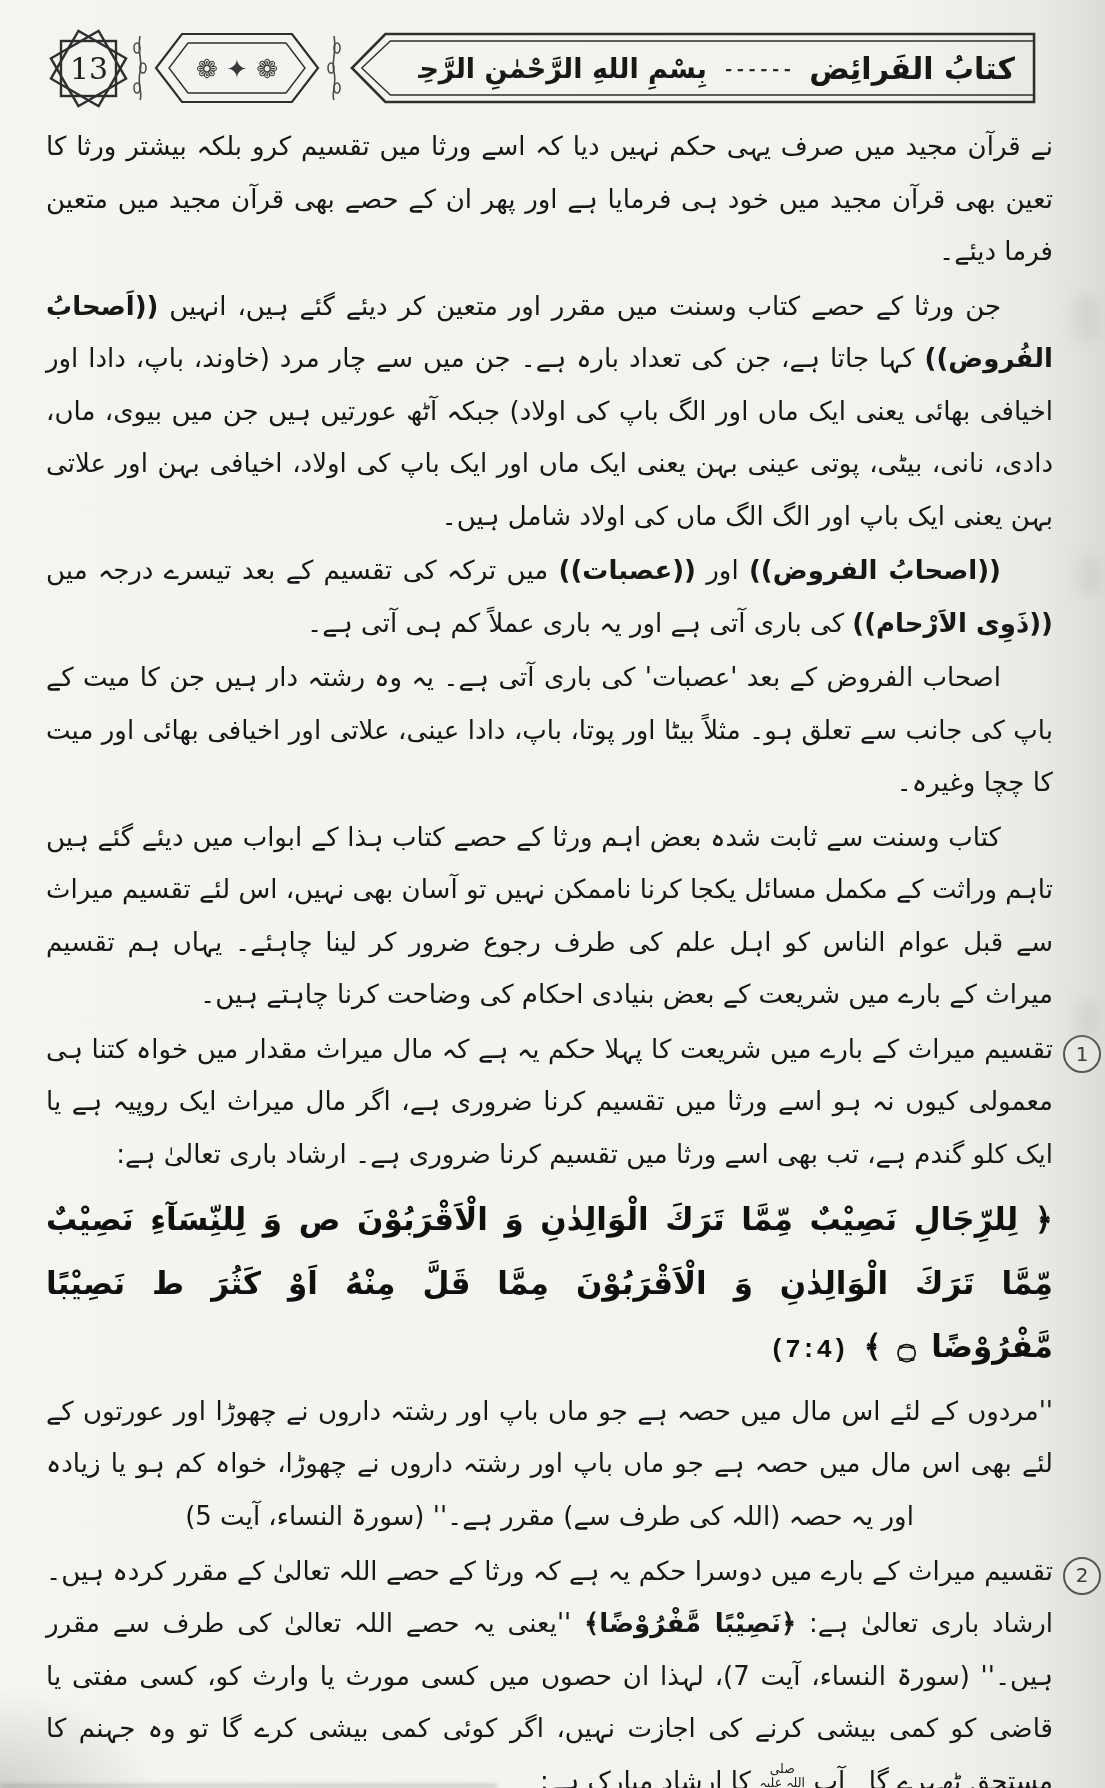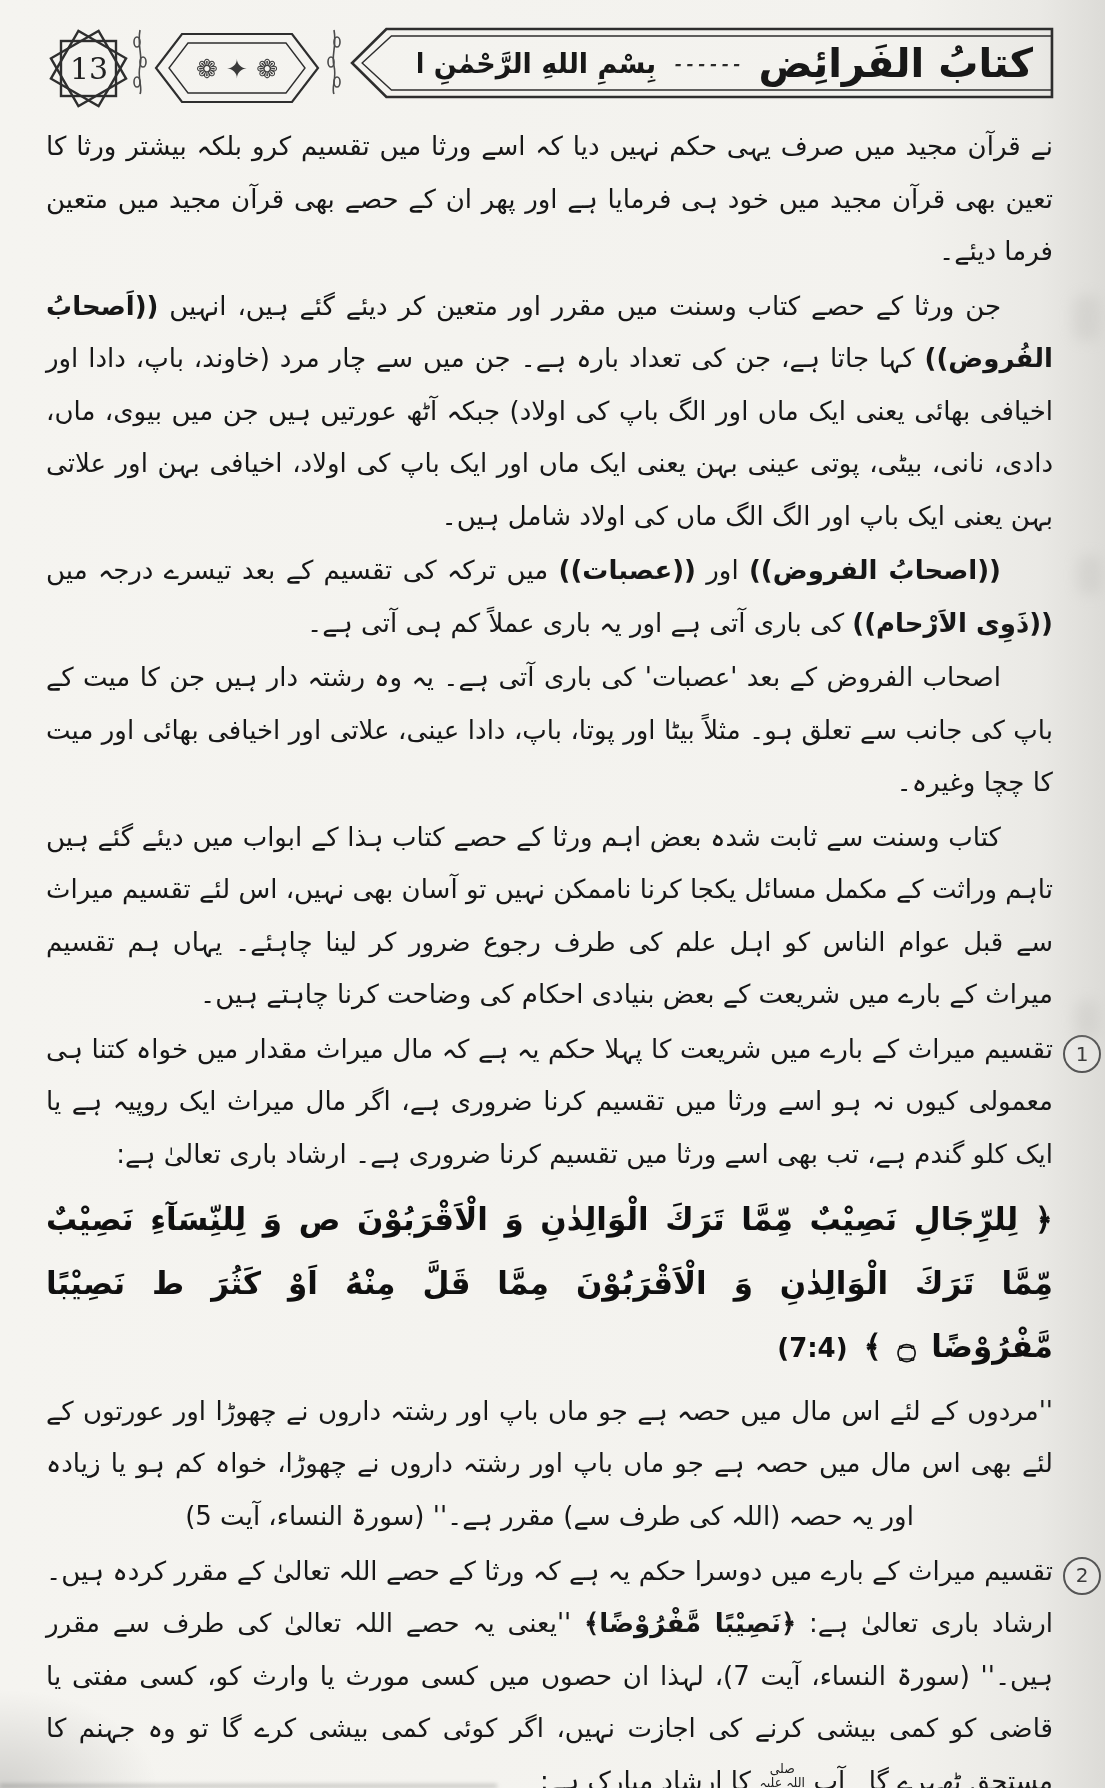--- a/index.html
+++ b/index.html
@@ -6,57 +6,57 @@
   .page{
     position:relative;
     width:1105px;height:1788px;
     margin:0 auto;
     background:linear-gradient(90deg,#f5f4f0 0%,#f3f2ee 82%,#eae9e5 94%,#dcdbd7 100%);
     overflow:hidden;
     font-family:"DejaVu Sans",sans-serif;
     color:#1c1c1c;
   }
   
-  .hdr{position:absolute;top:26px;left:48px;right:50px;height:84px;display:flex;align-items:flex-start;}
+  .hdr{position:absolute;top:26px;left:48px;right:68px;height:84px;display:flex;align-items:center;}
   .star-wrap{position:relative;width:82px;height:84px;flex:0 0 auto;}
   .star-wrap svg{display:block;}
   .star-num{
     position:absolute;inset:0;display:flex;align-items:center;justify-content:center;
     font-family:"DejaVu Serif",serif;font-size:30px;color:#222;
   }
   .sprig{flex:0 0 auto;margin:0 2px;}
   .ornament{flex:0 0 auto;margin:0 2px;}
   .banner{position:relative;flex:1 1 auto;height:74px;margin-left:4px;}
   .banner svg.frame{position:absolute;inset:0;width:100%;height:100%;}
   .banner-text{
     position:absolute;top:0;bottom:0;right:22px;left:70px;
     display:flex;direction:rtl;align-items:center;gap:16px;
     font-weight:bold;color:#181818;white-space:nowrap;overflow:hidden;
   }
-  .banner-title{font-size:40px;}
+  .banner-title{font-size:30px;}
   .banner-dots{font-size:20px;letter-spacing:2px;color:#2a2a2a;transform:translateY(-4px);}
   .banner-basmala{font-size:27px;}
   
   .bodytext{
     position:absolute;top:120px;right:52px;left:46px;
     direction:rtl;text-align:justify;
     font-size:26px;line-height:2.02;color:#171717;
   }
   .para{margin:0 0 2px;}
   .indent{text-indent:52px;}
   .term{font-weight:bold;}
   .item{position:relative;margin:0 0 2px;}
   .item-num{
     position:absolute;right:-48px;top:12px;width:34px;height:34px;
     border:2px solid #555;border-radius:50%;
     display:flex;align-items:center;justify-content:center;
     font-size:20px;color:#3a3a3a;background:rgba(255,255,255,.25);
   }
   .verse{margin:8px 0 6px;font-size:31px;font-weight:bold;line-height:2.05;color:#101010;word-spacing:5px;}
-  .verse-ref{font-weight:bold;font-size:26px;}
+  .verse-ref{font-weight:bold;font-size:26px;font-family:Liberation Mono, monospace;}
   .translation{text-align-last:center;}
   .saw{
     display:inline-block;width:46px;font-size:12.5px;line-height:1.05;
     text-align:center;vertical-align:middle;color:#222;
   }
   
   .ghost{position:absolute;background:#b9b8b4;opacity:.28;filter:blur(7px);border-radius:10px;}
   .corner-shade{
     position:absolute;left:0;bottom:0;width:160px;height:100px;
     background:radial-gradient(ellipse at left bottom,rgba(0,0,0,.14),transparent 70%);

